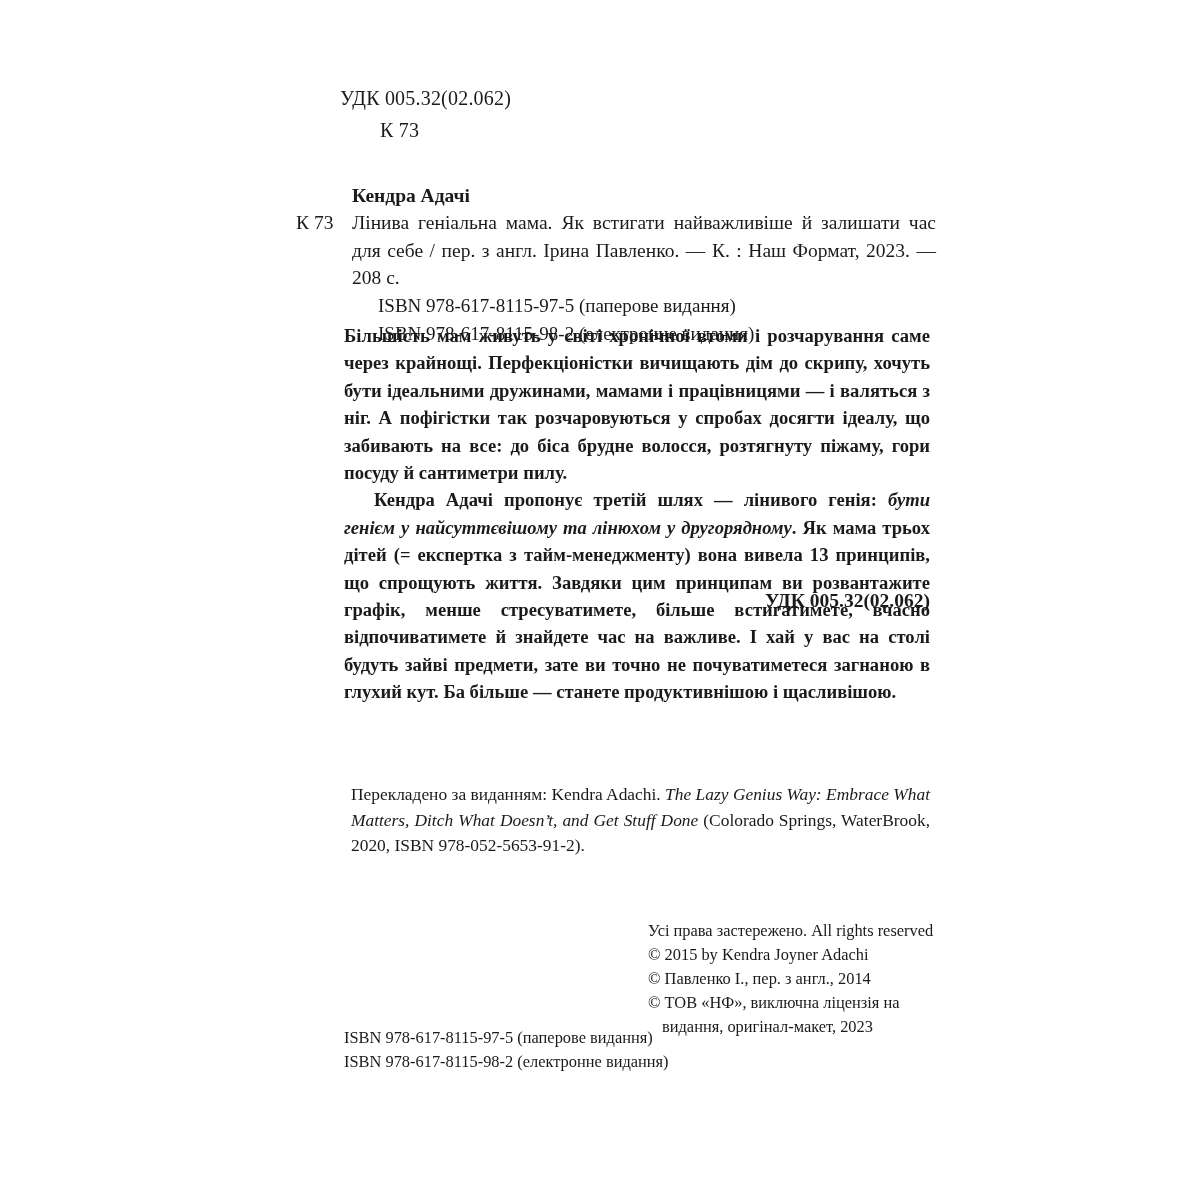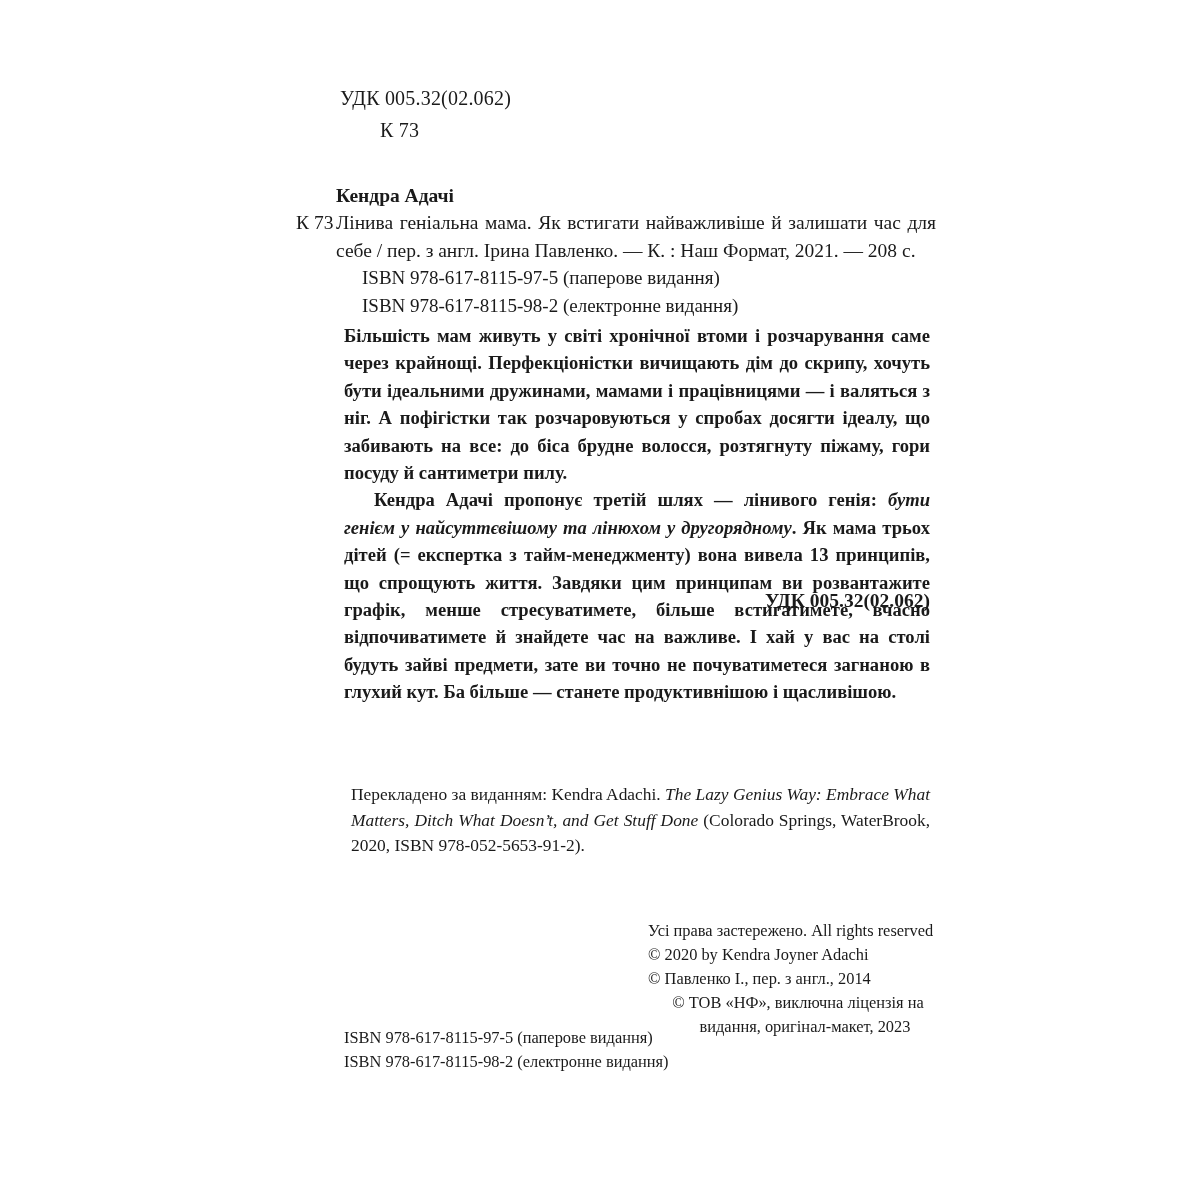--- a/index.html
+++ b/index.html
@@ -42,21 +42,21 @@
     font-size: 19.5px;
     line-height: 27px;
   }
   .biblio .k73 {
     position: absolute;
     left: 0;
     top: 27px;
     font-size: 19.5px;
   }
   .biblio-body {
-    margin-left: 40px;
+    margin-left: 56px;
   }
   .biblio-author {
     font-weight: bold;
     font-size: 19.5px;
     line-height: 27px;
   }
   .biblio-desc {
     font-size: 19.5px;
     line-height: 27.5px;
     text-align: justify;
@@ -125,38 +125,37 @@
     position: absolute;
     left: 648px;
     top: 919px;
     font-size: 16.4px;
     line-height: 24px;
     width: 300px;
   }
   .footer-rights .hang {
     padding-left: 14px;
     text-indent: -14px;
-    text-align: center;
   }
 </style>
 </head>
 <body>
 
 <div class="page">
 
   <div class="udc-top">
     <div>УДК 005.32(02.062)</div>
     <div class="line2">К 73</div>
   </div>
 
   <div class="biblio">
     <div class="k73">К 73</div>
     <div class="biblio-body">
       <div class="biblio-author">Кендра Адачі</div>
-      <div class="biblio-desc">Лінива геніальна мама. Як встигати найважливіше й залишати час для себе / пер. з англ. Ірина Павленко. — К. : Наш Формат, 2021. — 208 с.</div>
+      <div class="biblio-desc">Лінива геніальна мама. Як встигати найважливіше й залишати час для себе / пер. з англ. Ірина Павленко. — К. : Наш Формат, 2023. — 208 с.</div>
       <div class="isbn-line">ISBN 978-617-8115-97-5 (паперове видання)</div>
       <div class="isbn-line">ISBN 978-617-8115-98-2 (електронне видання)</div>
     </div>
   </div>
 
   <div class="annotation">
     <p>Більшість мам живуть у світі хронічної втоми і розчарування саме через крайнощі. Перфекціоністки вичищають дім до скрипу, хочуть бути ідеальними дружинами, мамами і працівницями — і валяться з ніг. А пофігістки так розчаровуються у спробах досягти ідеалу, що забивають на все: до біса брудне волосся, розтягнуту піжаму, гори посуду й сантиметри пилу.</p>
     <p class="indent"><span>Кендра Адачі пропонує третій шлях — лінивого генія: </span><i>бути генієм у найсуттєвішому та лінюхом у другорядному</i><span>. Як мама трьох дітей (= експертка з тайм-менеджменту) вона вивела 13 принципів, що спрощують життя. Завдяки цим принципам ви розвантажите графік, менше стресуватимете, більше встигатимете, вчасно відпочиватимете й знайдете час на важливе. І хай у вас на столі будуть зайві предмети, зате ви точно не почуватиметеся загнаною в глухий кут. Ба більше — станете продуктивнішою і щасливішою.</span></p>
   </div>
 
@@ -166,18 +165,18 @@
     <p><span>Перекладено за виданням: Kendra Adachi. </span><i>The Lazy Genius Way: Embrace What Matters, Ditch What Doesn’t, and Get Stuff Done</i><span> (Colorado Springs, WaterBrook, 2020, ISBN 978-052-5653-91-2).</span></p>
   </div>
 
   <div class="footer-isbn">
     <div>ISBN 978-617-8115-97-5 (паперове видання)</div>
     <div>ISBN 978-617-8115-98-2 (електронне видання)</div>
   </div>
 
   <div class="footer-rights">
     <div>Усі права застережено. All rights reserved</div>
-    <div>© 2020 by Kendra Joyner Adachi</div>
+    <div>© 2015 by Kendra Joyner Adachi</div>
     <div>© Павленко І., пер. з англ., 2014</div>
     <div class="hang">© ТОВ «НФ», виключна ліцензія на видання, оригінал-макет, 2023</div>
   </div>
 
 </div>
 
 </body></html>

